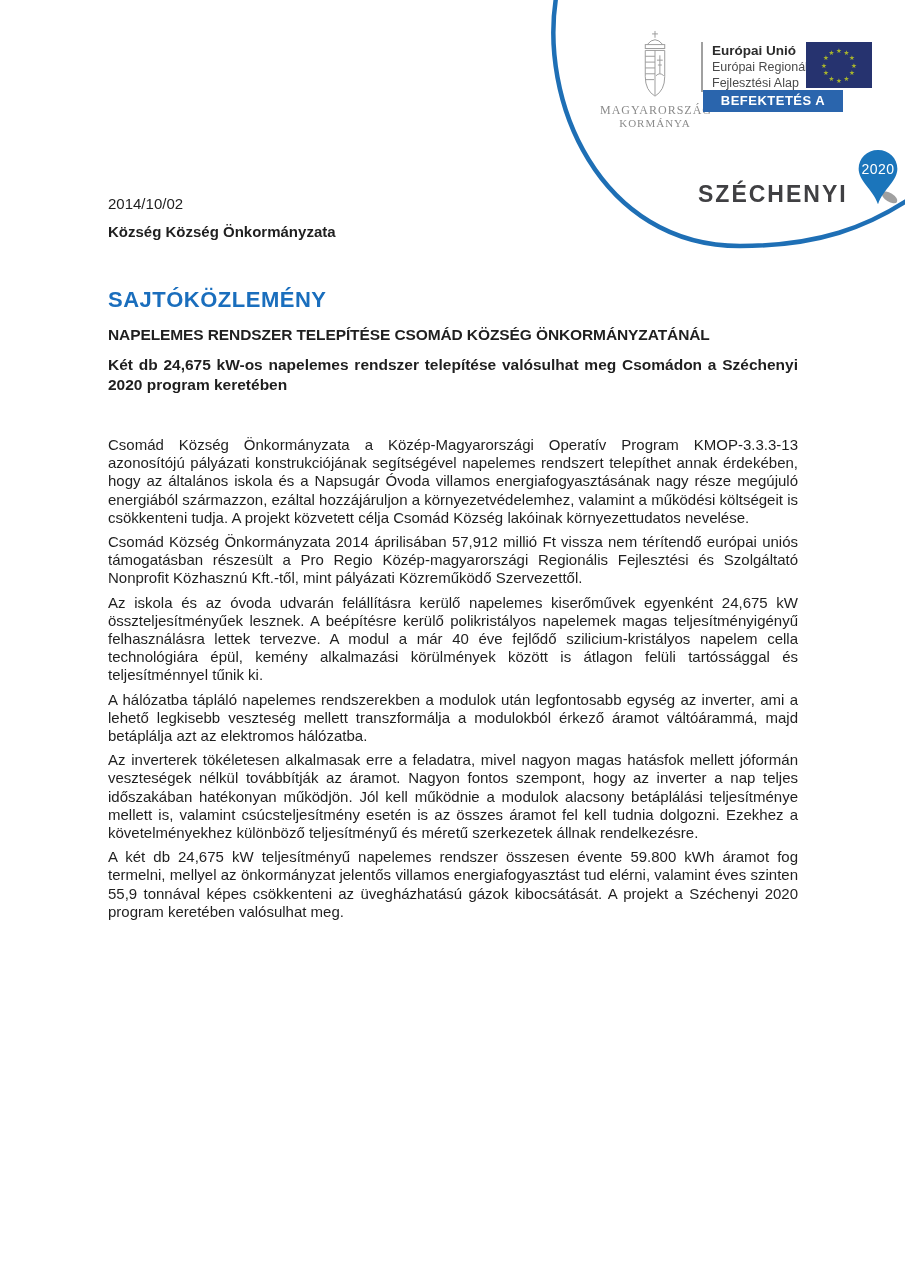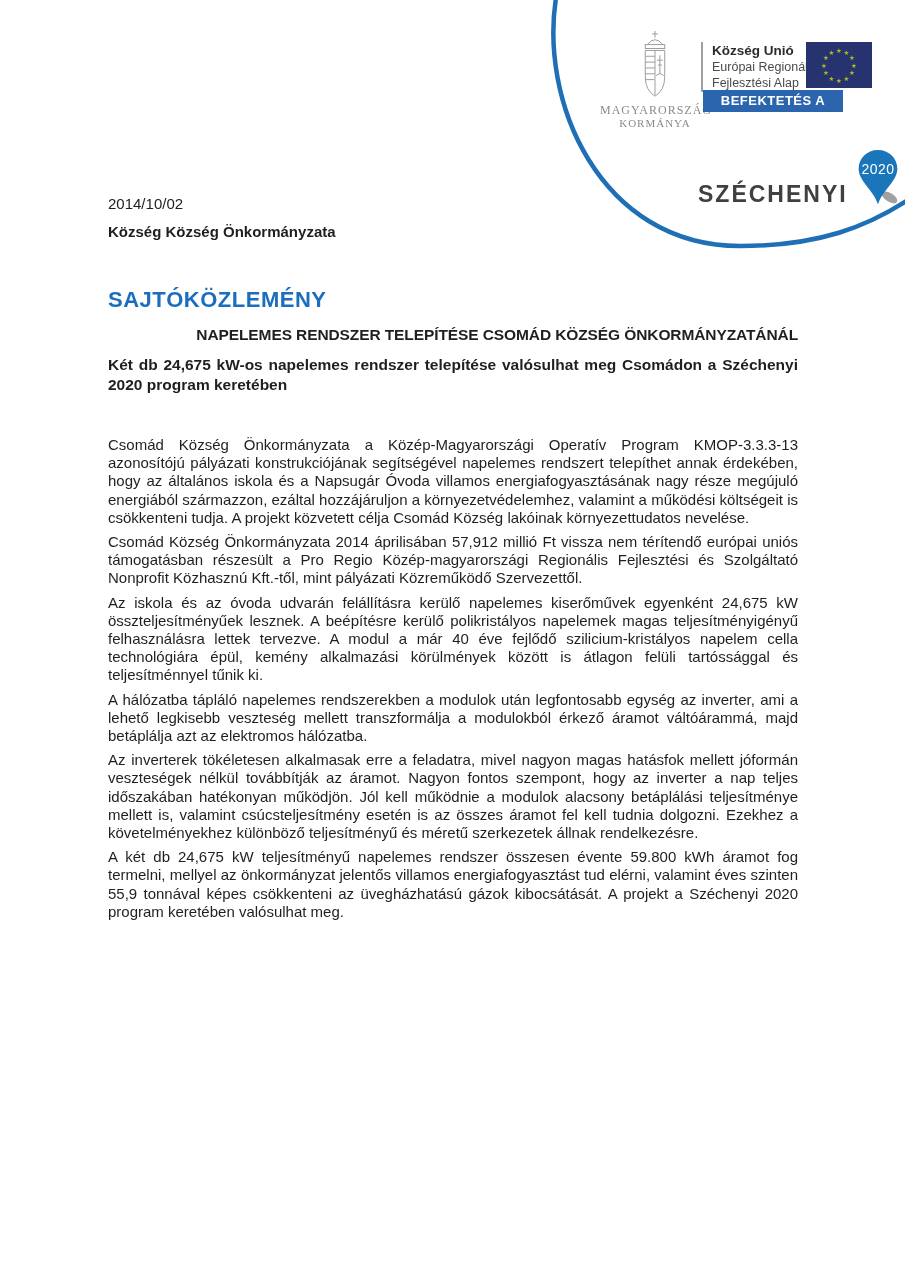--- a/index.html
+++ b/index.html
@@ -33,21 +33,21 @@
     margin-top:5px;
   }
   .szechenyi-pin { margin-left:5px; }
   
   .doc { position:absolute; left:108px; top:196px; width:690px; }
   .doc-date  { font-size:15px; line-height:15px; margin:0 0 13px; }
   .doc-org   { font-size:15px; line-height:16px; font-weight:700; margin:0 0 44px; }
   .doc-title { font-size:22px; line-height:32px; font-weight:700; color:#1a6ebd;
                letter-spacing:0.5px; margin:0 0 10px; }
   .doc-headline { font-size:15.5px; line-height:17px; font-weight:700;
-                  letter-spacing:-0.1px; margin:0 0 12px;text-align:right; }
+                  letter-spacing:-0.1px; margin:0 0 12px; }
   .doc-subheadline { font-size:15.5px; line-height:20px; font-weight:700;
                      text-align:justify; margin:0 0 41px; }
   .doc-para { font-size:15px; line-height:18.2px; text-align:justify; margin:0 0 6px; }
 </style>
 </head>
 <body>
 
 <div class="page">
 
   <svg class="curve-svg" width="905" height="300" viewBox="0 0 905 300">
@@ -68,21 +68,21 @@
       </g>
     </svg>
     <div class="gov-name">
       <div class="l1">MAGYARORSZÁG</div>
       <div class="l2">KORMÁNYA</div>
     </div>
   </div>
 
   <div class="eu-divider"></div>
   <div class="eu-text">
-    <div class="l1">Község Unió</div>
+    <div class="l1">Európai Unió</div>
     <div class="l2">Európai Regionális</div>
     <div class="l3">Fejlesztési Alap</div>
   </div>
   <svg class="eu-flag" width="66" height="46" viewBox="0 0 66 46">
     <rect x="0" y="0" width="66" height="46" fill="#26336f"></rect>
     <g fill="#a8b42c" font-size="6.5" text-anchor="middle" font-family="Liberation Sans, sans-serif">
       <text x="33" y="10.5">★</text>
         <text x="40.5" y="12.5">★</text>
       <text x="46" y="18">★</text>
         <text x="48" y="25.5">★</text>

